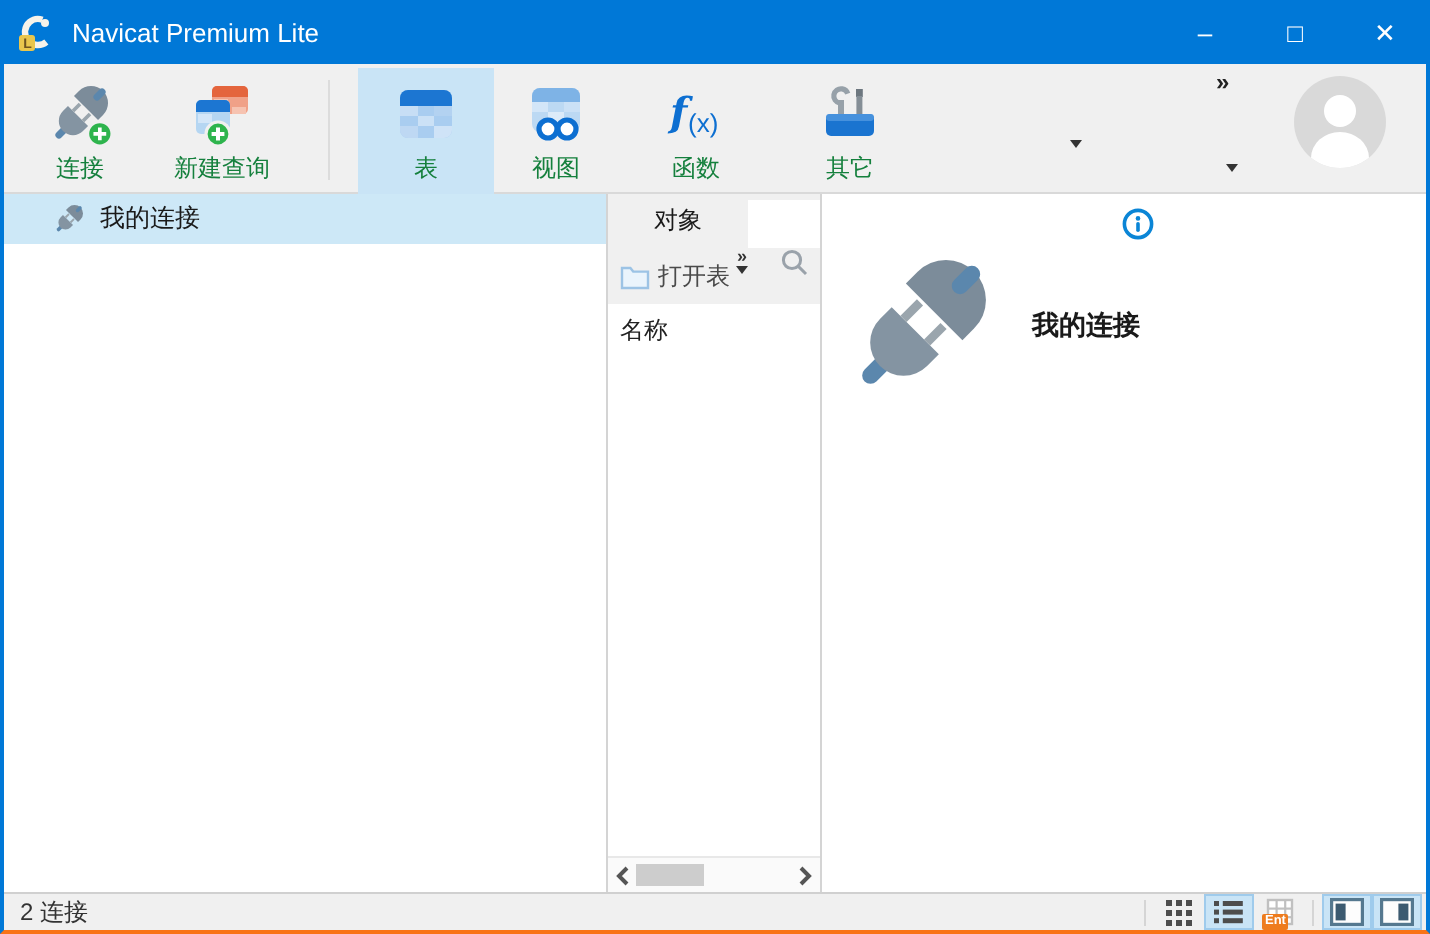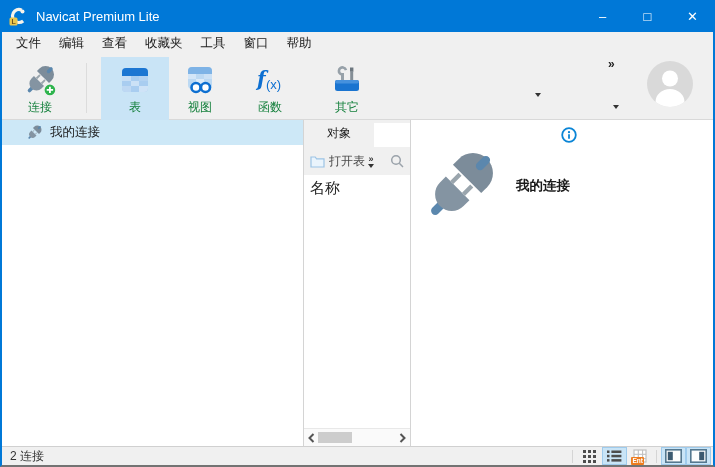--- a/index.html
+++ b/index.html
@@ -1,19 +1,19 @@
 <!DOCTYPE html>
 <html><head>
 <meta charset="utf-8">
 <style>
   * { box-sizing: border-box; margin: 0; padding: 0; }
   html,body { background:#fff; font-family:"Liberation Sans", sans-serif; }
   .window{
     position:relative; width:715px; height:467px; background:#fff;
-    border-left:2px solid #0078d7; border-right:2px solid #0078d7; border-bottom:2px solid #737373;
+    border-left:2px solid #0078d7; border-right:2px solid #0078d7; border-bottom:2px solid #f97316;
     display:flex; flex-direction:column; overflow:hidden;
   }
   
   .titlebar{ height:32px; margin:0 -2px; background:#0078d7; display:flex; align-items:center; flex:0 0 auto; }
   .logo{ margin-left:9px; display:flex; }
   .title{ color:#fff; font-size:13px; margin-left:8px; }
   .win-controls{ margin-left:auto; display:flex; height:32px; }
   .win-btn{ width:45px; height:32px; display:flex; align-items:center; justify-content:center;
             color:#fff; font-size:13px; cursor:default; }
   
@@ -43,27 +43,27 @@
   .left-search input{ border:none; outline:none; flex:1; font-size:12px; margin-left:6px; color:#333;
                       font-family:"Liberation Sans", sans-serif; background:transparent; }
   .left-search input::placeholder{ color:#9a9a9a; }
   .ls-icons{ display:flex; align-items:center; gap:10px; margin-right:24px; }
   
   .mid-panel{ width:107px; border-right:1px solid #d4d4d4; display:flex; flex-direction:column; background:#fff; }
   .tabstrip{ height:27px; background:#f0f0f0; position:relative; flex:0 0 auto; }
   .tab-objects{ position:absolute; left:0; top:0; width:70px; height:27px; line-height:27px; text-align:center;
                 font-size:12px; color:#1a1a1a; }
   .tab-rest{ position:absolute; left:70px; right:0; top:3px; bottom:0; background:#fff; }
-  .mid-toolbar{ height:28px; background:#f0f0f0; display:flex; align-items:center; padding:0 6px; flex:0 0 auto; }
+  .mid-toolbar{ height:28px; background:#f0f0f0; display:flex; padding:0 6px; flex:0 0 auto; }
   .open-table{ display:flex; align-items:center; gap:4px; font-size:12px; color:#4a4a4a; }
   .mid-ovf-stack{ display:flex; flex-direction:column; align-items:center; margin-left:3px; line-height:8px; }
   .mid-ovf-stack .chev{ font-size:9px; font-weight:bold; color:#333; }
   .mid-ovf-stack .tri-down{ border-left-width:3px; border-right-width:3px; border-top-width:4px; margin-top:1px; }
   .mid-search{ margin-left:auto; display:flex; }
-  .col-header{ height:26px; display:flex; align-items:center; padding-left:6px; font-size:15px; color:#222; background:#fff; flex:0 0 auto; }
+  .col-header{ height:26px; display:flex; align-items:center; padding-left:6px; font-size:12px; color:#222; background:#fff; flex:0 0 auto; }
   .mid-body{ flex:1; background:#fff; }
   .hscroll{ height:18px; background:#fafafa; border-top:1px solid #e8e8e8; position:relative; flex:0 0 auto; }
   .sb-arrow{ position:absolute; top:4px; display:flex; }
   .sb-arrow.left{ left:4px; } .sb-arrow.right{ right:4px; }
   .sb-thumb{ position:absolute; left:14px; top:3px; width:34px; height:11px; background:#cdcdcd; }
   
   .right-panel{ flex:1; background:#fff; position:relative; }
   .info-icon{ position:absolute; left:150px; top:7px; display:flex; }
   .conn-display{ position:absolute; left:9px; top:26px; display:flex; align-items:center; }
   .conn-name{ font-size:13.5px; font-weight:bold; color:#1a1a1a; margin-left:16px; }
@@ -107,43 +107,51 @@
       </svg>
     </span>
     <span class="title">Navicat Premium Lite</span>
     <div class="win-controls">
       <div class="win-btn">–</div>
       <div class="win-btn">□</div>
       <div class="win-btn">✕</div>
     </div>
   </div>
 
-  <div class="menubar">
-    <span class="menu-item">文件</span>
-    <span class="menu-item">编辑</span>
-    <span class="menu-item">查看</span>
-    <span class="menu-item">收藏夹</span>
-    <span class="menu-item">工具</span>
-    <span class="menu-item">窗口</span>
-    <span class="menu-item">帮助</span>
-  </div>
 
   <div class="toolbar">
 
     <div class="tb-btn w64">
       <span class="tb-ico">
         <svg width="34" height="34" viewBox="0 0 48 48">
           <use href="#plug-sym"></use>
           <circle cx="38" cy="38" r="8.5" fill="#2eb44d" stroke="#f0f0f0" stroke-width="2"></circle>
           <path d="M33.5 38 h9 M38 33.5 v9" stroke="#fff" stroke-width="2.6"></path>
         </svg>
       </span>
       <span class="tb-label">连接</span>
     </div>
 
+    <div class="tb-btn w78">
+      <span class="tb-ico">
+        <svg width="34" height="34" viewBox="0 0 34 34">
+          <rect x="12" y="3" width="18" height="14" rx="2.5" fill="#f0a188"></rect>
+          <path d="M12 8.5 V5.5 a2.5 2.5 0 0 1 2.5-2.5 h13 a2.5 2.5 0 0 1 2.5 2.5 v3 z" fill="#e4653d"></path>
+          <rect x="13" y="9.5" width="7" height="3.5" fill="#f6c3b1"></rect>
+          <rect x="22" y="13.5" width="7" height="3.5" fill="#f6c3b1"></rect>
+          <rect x="4" y="10" width="17" height="17" rx="2.5" fill="#b5d6f2"></rect>
+          <path d="M4 16 v-3.5 a2.5 2.5 0 0 1 2.5-2.5 h12 a2.5 2.5 0 0 1 2.5 2.5 V16 z" fill="#1c76d2"></path>
+          <rect x="5" y="17" width="7" height="4.5" fill="#d3e6f8"></rect>
+          <rect x="13" y="22" width="7" height="4.5" fill="#d3e6f8"></rect>
+          <circle cx="15" cy="27" r="6" fill="#2eb44d" stroke="#f0f0f0" stroke-width="1.6"></circle>
+          <path d="M11.8 27 h6.4 M15 23.8 v6.4" stroke="#fff" stroke-width="2"></path>
+        </svg>
+      </span>
+      <span class="tb-label">新建查询</span>
+    </div>
 
     <div class="tb-sep"></div>
 
     <div class="tb-btn w68 sel">
       <span class="tb-ico">
         <svg width="34" height="34" viewBox="0 0 34 34">
           <defs>
               <clipPath id="tclip">
                 <rect x="4" y="5" width="26" height="24" rx="4"></rect>
               </clipPath>

